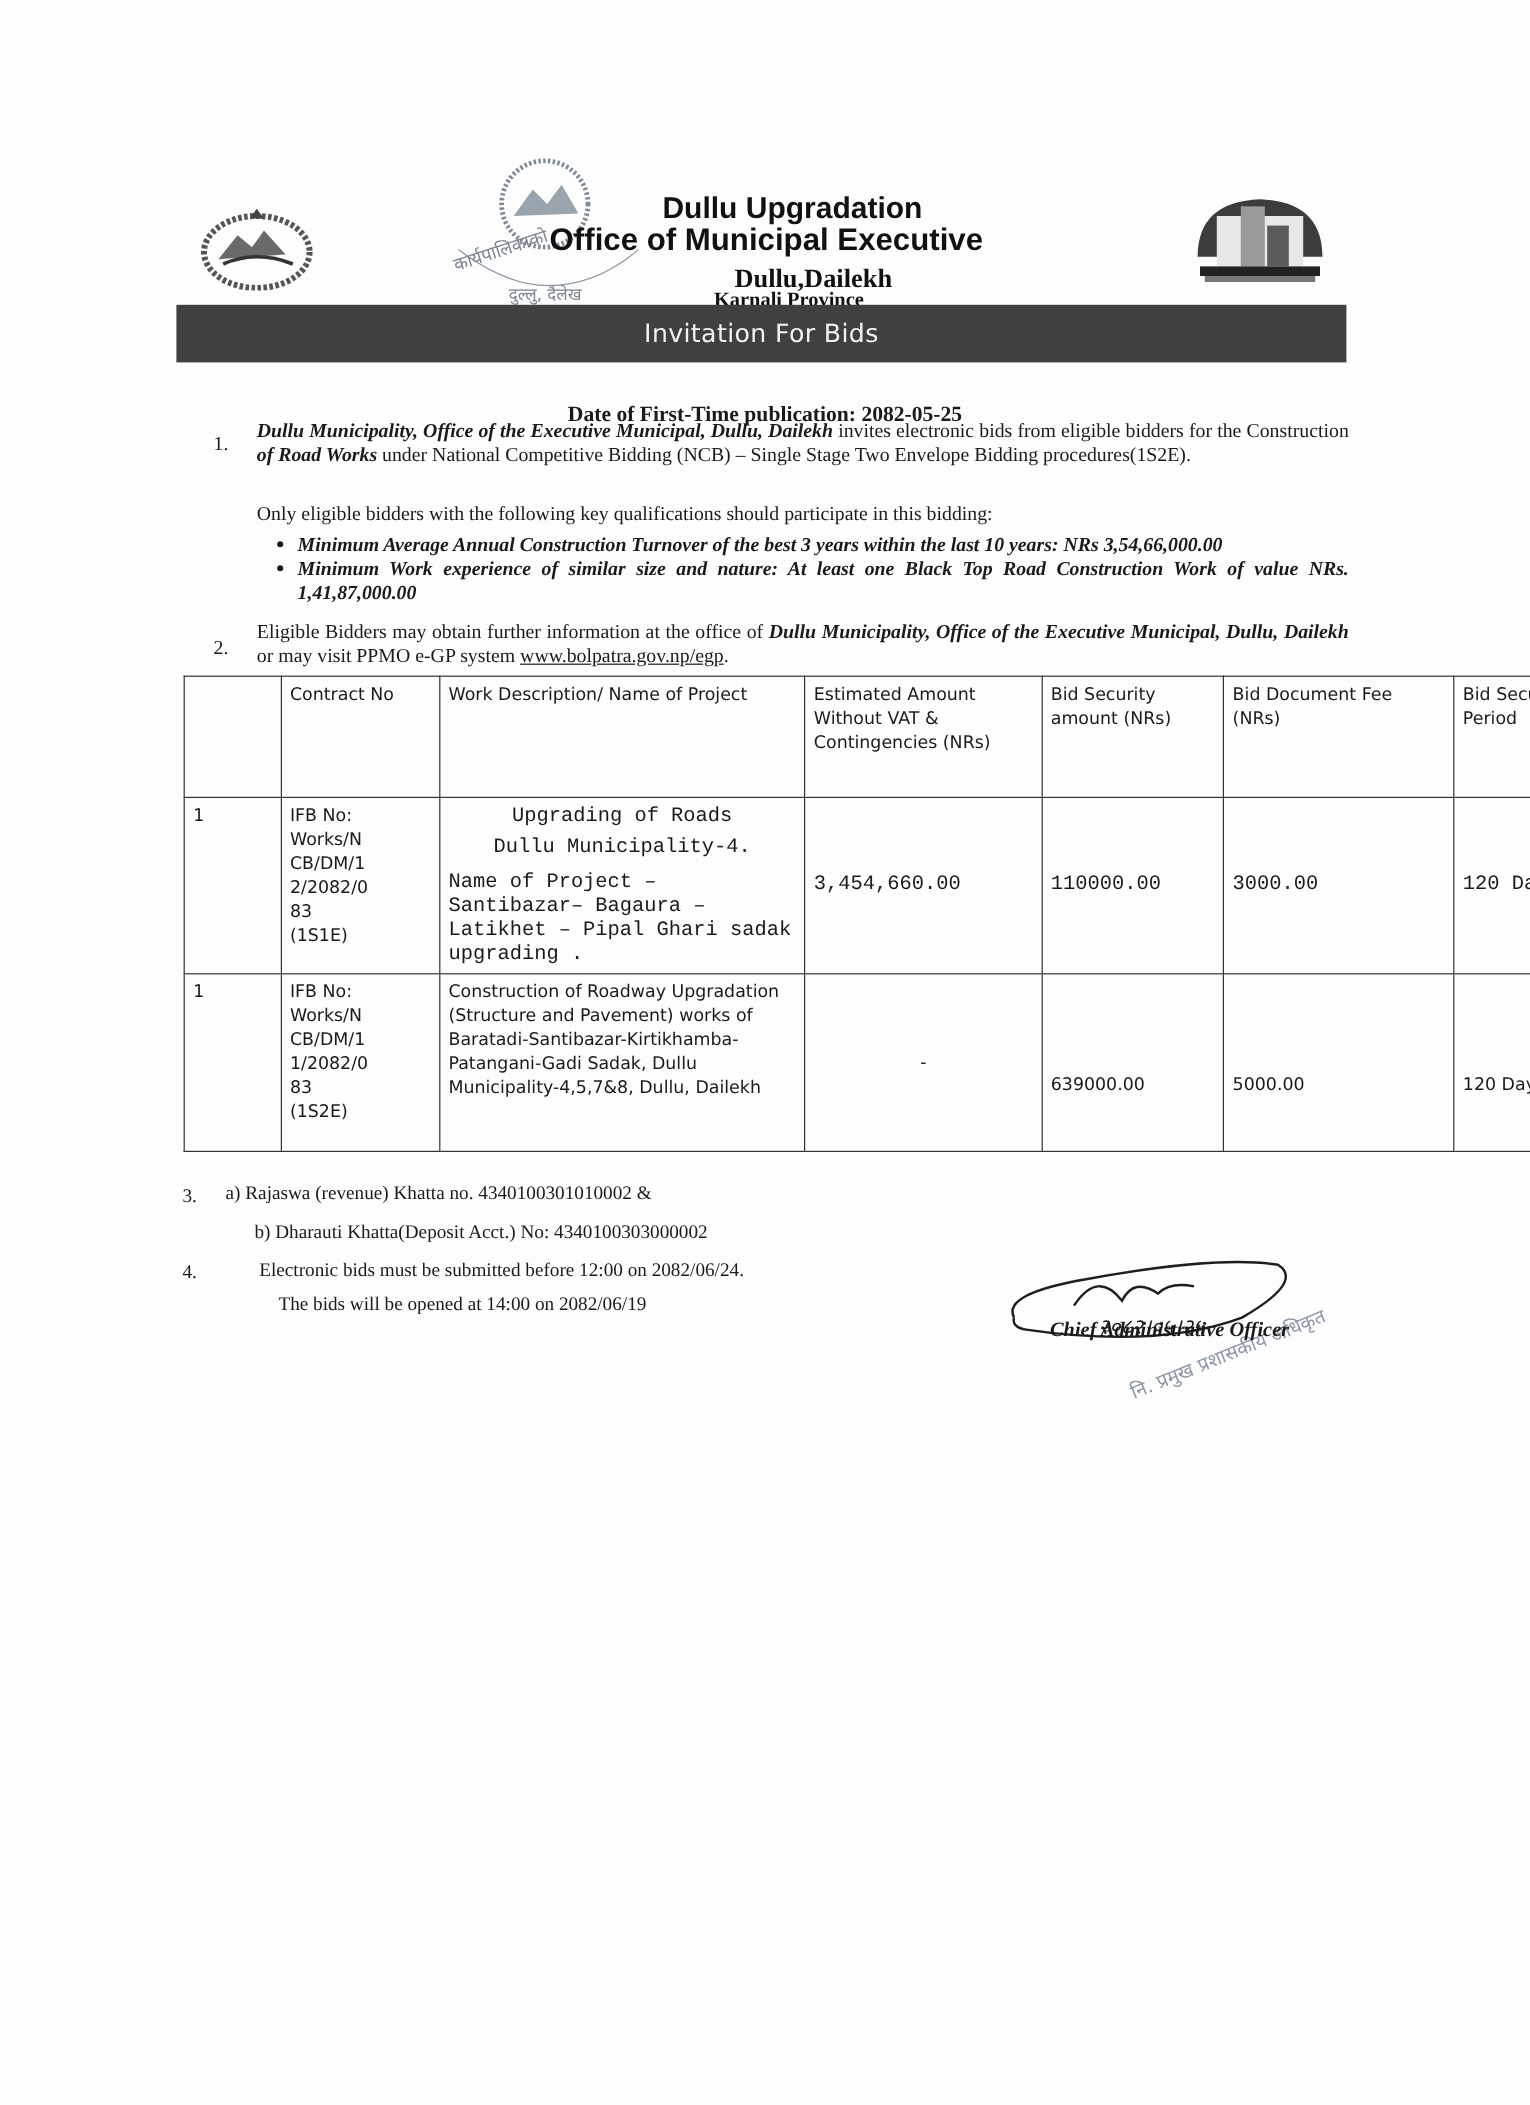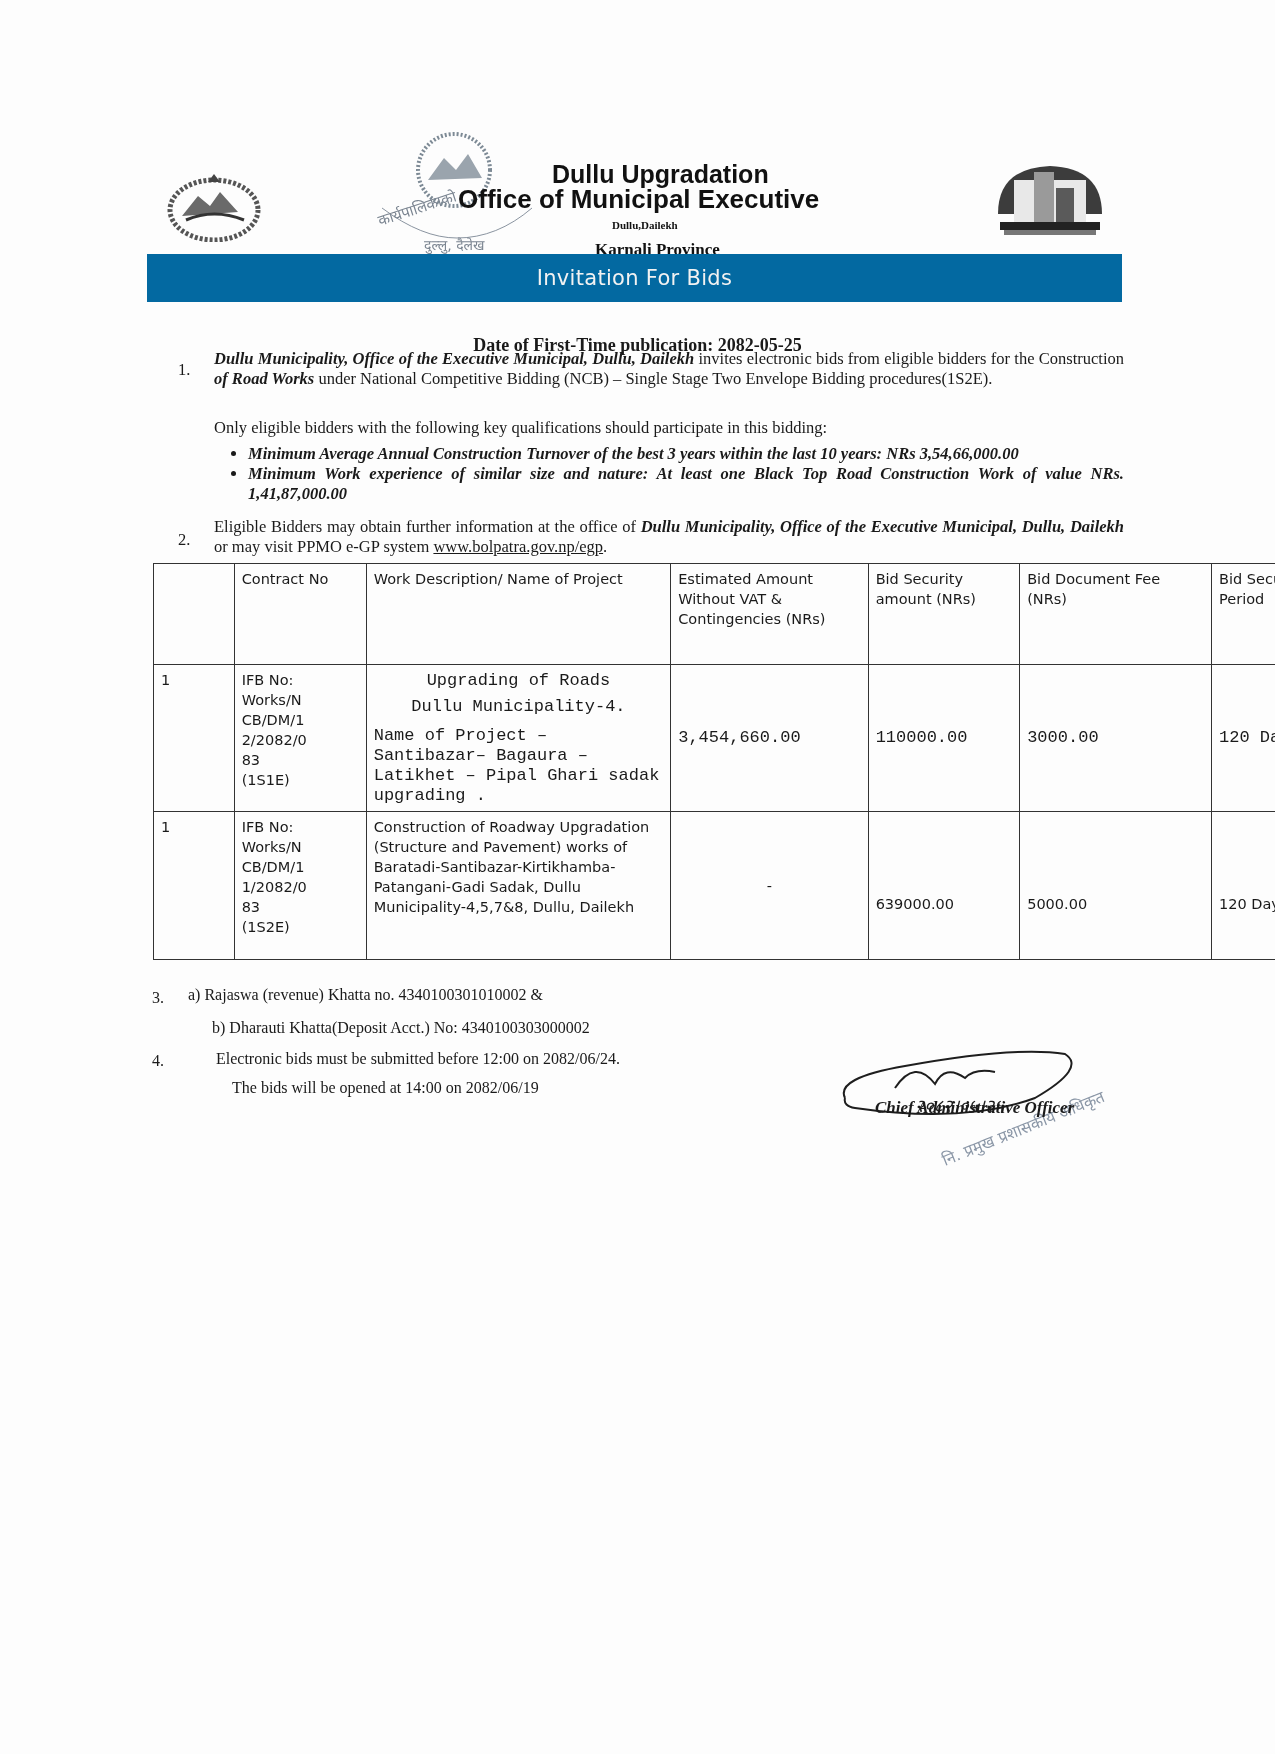--- a/index.html
+++ b/index.html
@@ -4,28 +4,28 @@
 <style>
   html, body { margin:0; padding:0; }
   body { width:1275px; height:1754px; background:#fdfdfd; position:relative; overflow:hidden;
          font-family:"Liberation Serif", serif; color:#1a1a1a; }
   .abs { position:absolute; }
 
   
   .hdr-title { font-family:"Liberation Sans", sans-serif; font-weight:bold; color:#111; white-space:nowrap; }
   .t1 { left:552px; top:160px; font-size:25px; }
   .t2 { left:458px; top:184px; font-size:26px; }
-  .t3 { left:612px; top:219px; font-size:11px; font-weight:bold; font-family:"Liberation Serif", serif; }
+  .t3 { left:612px; top:219px; font-size:22px; font-weight:bold; font-family:"Liberation Serif", serif; }
   .t4 { left:595px; top:240px; font-size:17px; font-weight:bold; font-family:"Liberation Serif", serif; }
 
   .logo-left { left:158px; top:172px; width:112px; height:70px; }
   .logo-stamp { left:362px; top:128px; width:190px; height:135px; }
   .logo-right { left:990px; top:162px; width:120px; height:76px; }
 
-  .banner { left:147px; top:254px; width:975px; height:48px; background:#0369a1;
+  .banner { left:147px; top:254px; width:975px; height:48px; background:#404040;
             color:#f2f2f2; font-family:"DejaVu Sans", sans-serif; font-size:21px;
             display:flex; align-items:center; justify-content:center; letter-spacing:0.3px; }
 
   .pubdate { left:0; width:1275px; top:335px; text-align:center; font-size:18px; font-weight:bold; }
 
   .para { font-size:16.5px; line-height:20px; }
   .p1-num { left:178px; top:360px; }
   .p1 { left:214px; top:349px; width:910px; }
   .only { left:214px; top:418px; width:910px; }
   .bul { left:214px; top:444px; width:910px; }

